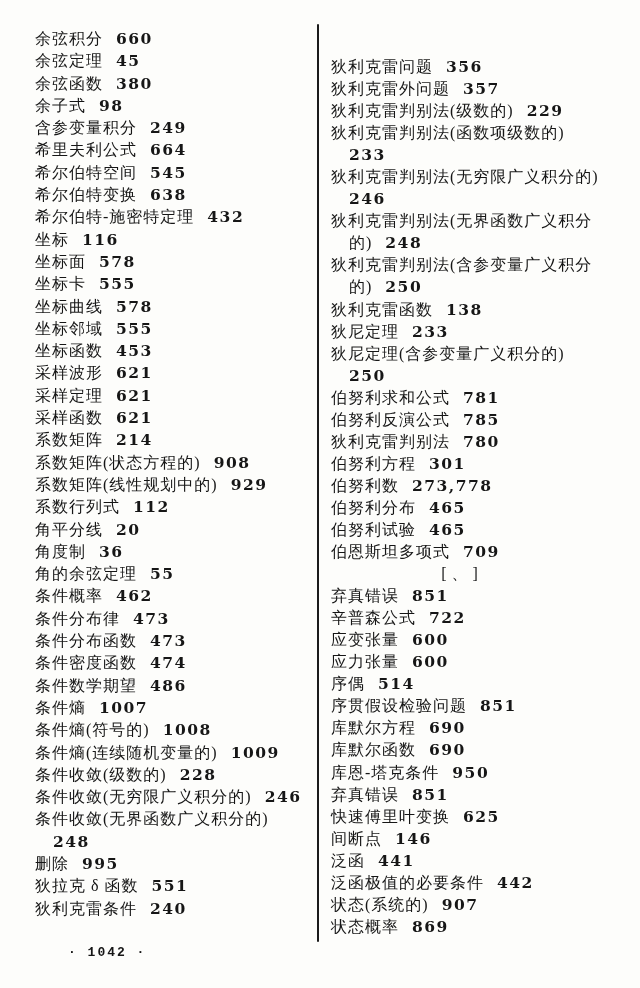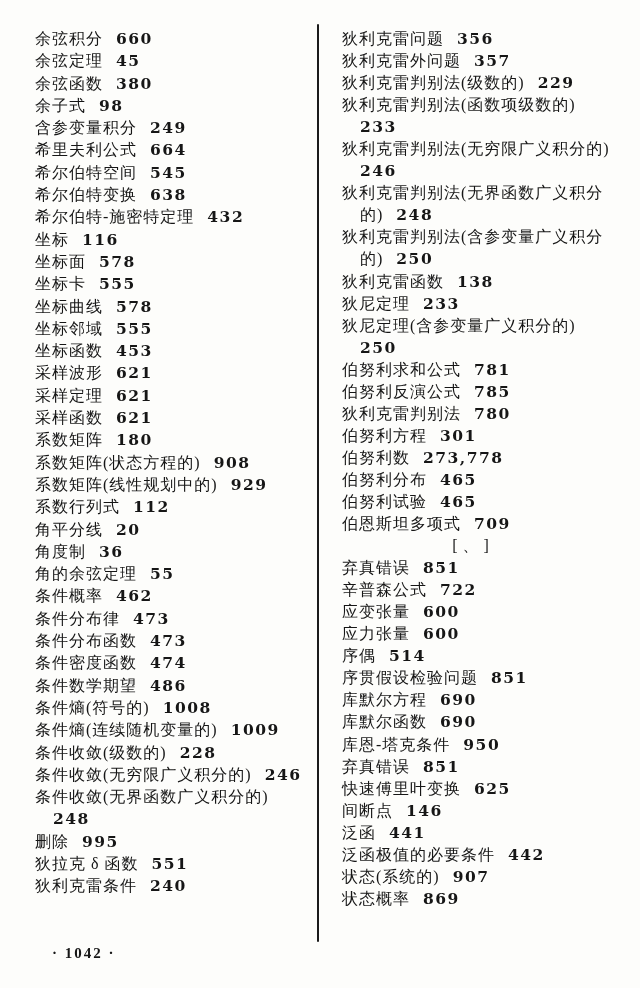--- a/index.html
+++ b/index.html
@@ -11,36 +11,36 @@
   .page{
     position:relative;width:640px;height:988px;
     background:#fdfdfb;color:#161616;overflow:hidden;
   }
   .divider{
     position:absolute;left:317px;top:24px;width:2px;height:918px;
     background:#1b1b1b;border-radius:1px;
   }
   .col{position:absolute;top:28px;}
   .col-left{left:35px;width:280px;}
-  .col-right{left:342px;width:292px;}
+  .col-right{left:331px;width:292px;margin-top:28px;}
   .line{
     height:22.3px;line-height:22.3px;
     font-size:16px;white-space:nowrap;letter-spacing:1px;
   }
   .col-right .line{height:22.05px;line-height:22.05px;}
   .line.indent{padding-left:18px;}
   .line.section{text-align:center;letter-spacing:5px;padding-right:30px;}
   .num{
     font-weight:bold;margin-left:13px;letter-spacing:1.5px;
     font-size:15.5px;font-family:"DejaVu Serif","Liberation Serif",serif;
   }
   .footer{
-    position:absolute;left:52px;top:945px;
-    font-size:15px;font-weight:bold;letter-spacing:2px;
-    font-family:Liberation Serif, serif;
+    position:absolute;left:68px;top:945px;
+    font-size:13px;font-weight:bold;letter-spacing:2px;
+    font-family:Liberation Mono, monospace;
   }
 </style>
 </head>
 <body>
 
 <div class="page">
   <div class="divider"></div>
   <div class="col col-left" id="col-left">
       <div class="line"><span class="term">余弦积分</span><span class="num">660</span></div>
       <div class="line"><span class="term">余弦定理</span><span class="num">45</span></div>
@@ -53,32 +53,33 @@
       <div class="line"><span class="term">希尔伯特-施密特定理</span><span class="num">432</span></div>
       <div class="line"><span class="term">坐标</span><span class="num">116</span></div>
       <div class="line"><span class="term">坐标面</span><span class="num">578</span></div>
       <div class="line"><span class="term">坐标卡</span><span class="num">555</span></div>
       <div class="line"><span class="term">坐标曲线</span><span class="num">578</span></div>
       <div class="line"><span class="term">坐标邻域</span><span class="num">555</span></div>
       <div class="line"><span class="term">坐标函数</span><span class="num">453</span></div>
       <div class="line"><span class="term">采样波形</span><span class="num">621</span></div>
       <div class="line"><span class="term">采样定理</span><span class="num">621</span></div>
       <div class="line"><span class="term">采样函数</span><span class="num">621</span></div>
-      <div class="line"><span class="term">系数矩阵</span><span class="num">180</span></div>
+      <div class="line"><span class="term">系数矩阵</span><span class="num">214</span></div>
       <div class="line"><span class="term">系数矩阵(状态方程的)</span><span class="num">908</span></div>
       <div class="line"><span class="term">系数矩阵(线性规划中的)</span><span class="num">929</span></div>
       <div class="line"><span class="term">系数行列式</span><span class="num">112</span></div>
       <div class="line"><span class="term">角平分线</span><span class="num">20</span></div>
       <div class="line"><span class="term">角度制</span><span class="num">36</span></div>
       <div class="line"><span class="term">角的余弦定理</span><span class="num">55</span></div>
       <div class="line"><span class="term">条件概率</span><span class="num">462</span></div>
       <div class="line"><span class="term">条件分布律</span><span class="num">473</span></div>
       <div class="line"><span class="term">条件分布函数</span><span class="num">473</span></div>
       <div class="line"><span class="term">条件密度函数</span><span class="num">474</span></div>
       <div class="line"><span class="term">条件数学期望</span><span class="num">486</span></div>
+      <div class="line"><span class="term">条件熵</span><span class="num">1007</span></div>
       <div class="line"><span class="term">条件熵(符号的)</span><span class="num">1008</span></div>
       <div class="line"><span class="term">条件熵(连续随机变量的)</span><span class="num">1009</span></div>
       <div class="line"><span class="term">条件收敛(级数的)</span><span class="num">228</span></div>
       <div class="line"><span class="term">条件收敛(无穷限广义积分的)</span><span class="num">246</span></div>
       <div class="line"><span class="term">条件收敛(无界函数广义积分的)</span></div>
       <div class="line indent"><span class="term"></span><span class="num" style="margin-left: 0px;">248</span></div>
       <div class="line"><span class="term">删除</span><span class="num">995</span></div>
       <div class="line"><span class="term">狄拉克 δ 函数</span><span class="num">551</span></div>
       <div class="line"><span class="term">狄利克雷条件</span><span class="num">240</span></div>
     </div>

